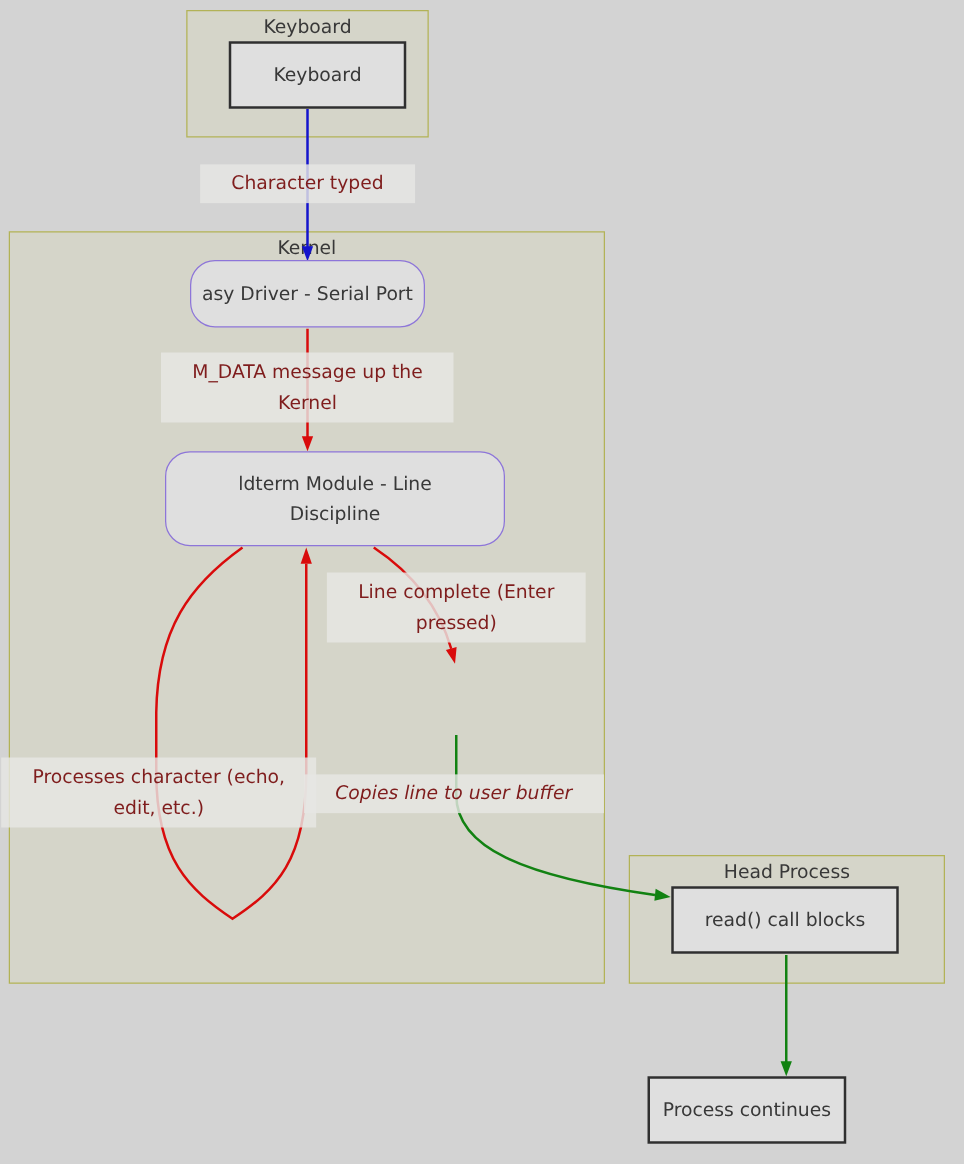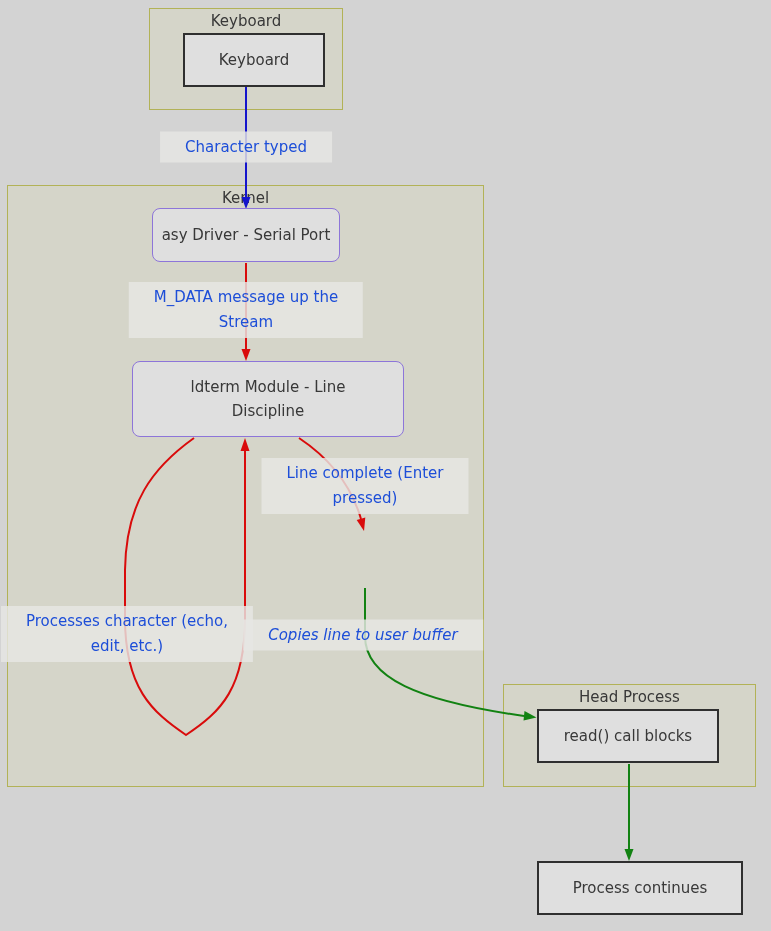--- a/index.html
+++ b/index.html
@@ -41,39 +41,39 @@
     box-sizing:border-box;
     display:flex;align-items:center;justify-content:center;
     text-align:center;
     font-size:15px;
     line-height:24px;
     white-space:pre-line;
     color:#383838;
     z-index:3;
   }
   .node.dark{border:2px solid #2f2f2f;}
-  .node.purple{border:1.5px solid #8d75d9;border-radius:8px;}
+  .node.purple{border:1.5px solid #8d75d9;border-radius:20px;}
   #node-keyboard{left:183px;top:33px;width:142px;height:54px;}
   #node-asy{left:152px;top:208px;width:188px;height:54px;}
   #node-ldterm{left:132px;top:361px;width:272px;height:76px;}
   #node-stream-head{left:303px;top:533px;width:122px;height:54px;}
   #node-read-call{left:537px;top:709px;width:182px;height:54px;justify-content:center;}
-  #node-process-continues{left:537px;top:861px;width:206px;height:54px;}
+  #node-process-continues{left:518px;top:861px;width:159px;height:54px;}
 
   
   .edge-label{
     position:absolute;
     transform:translate(-50%,-50%);
     background:rgba(230,230,228,0.82);
     padding:3px 25px;
     font-size:15px;
     line-height:25px;
     text-align:center;
     white-space:pre-line;
-    color:#1d4ed8;
+    color:#7f1d1d;
     z-index:4;
   }
   #lbl-character-typed{left:246px;top:147px;}
   #lbl-mdata{left:246px;top:310px;}
   #lbl-line-complete{left:365px;top:486px;}
   #lbl-processes{left:127px;top:634px;}
   #lbl-copies{left:363px;top:635px;font-style:italic;}
   #lbl-read-returns{left:629px;top:824px;}
 </style>
 </head>
@@ -124,20 +124,20 @@
   </div>
   <div class="node dark" id="node-read-call">
     <span>read() call blocks</span>
   </div>
   <div class="node dark" id="node-process-continues">
     <span>Process continues</span>
   </div>
 
   <div class="edge-label" id="lbl-character-typed">Character typed</div>
   <div class="edge-label" id="lbl-mdata">M_DATA message up the
-Stream</div>
+Kernel</div>
   <div class="edge-label" id="lbl-line-complete">Line complete (Enter
 pressed)</div>
   <div class="edge-label" id="lbl-processes">Processes character (echo,
 edit, etc.)</div>
   <div class="edge-label" id="lbl-copies">Copies line to user buffer</div>
 
 </div>
 
 </body></html>

